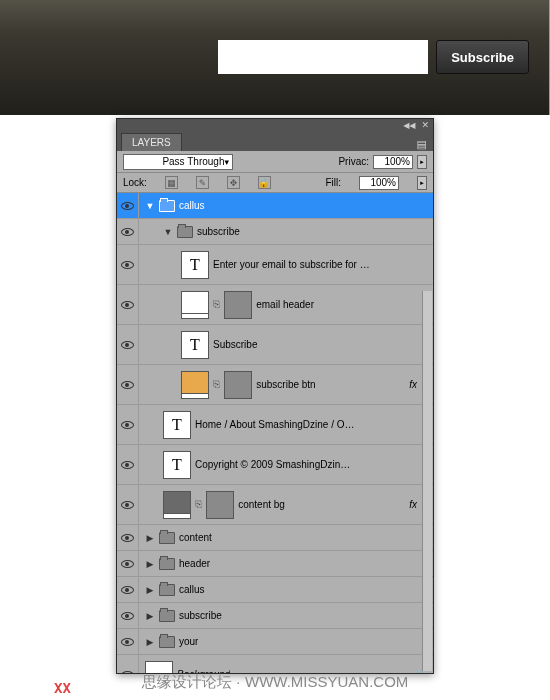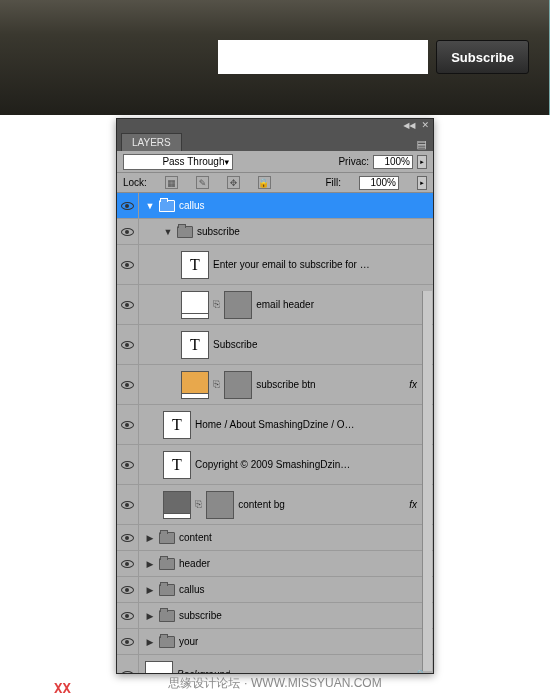--- a/index.html
+++ b/index.html
@@ -49,21 +49,21 @@
 .thumb-color { width: 28px; height: 28px; border: 1px solid #555; position: relative; }
 .thumb-color::after { content:""; position:absolute; bottom:0; left:0; right:0; height:4px; background:#fff; border-top:1px solid #555;}
 .thumb-mask { width: 28px; height: 28px; background: #8a8a8a; border: 1px solid #555; }
 .link-icon { font-size: 9px; color: #444; }
 .layer-name { white-space: nowrap; overflow: hidden; text-overflow: ellipsis; max-width: 160px; }
 .fx { margin-left: auto; margin-right: 4px; font-style: italic; font-size: 10px; }
 .fx-arrow { font-size: 8px; margin-right: 4px; }
 .lock-ind { margin-left: auto; margin-right: 6px; font-size: 10px; }
 .scrollbar { position: absolute; right: 1px; top: 172px; width: 10px; height: 380px; background: #c8c8c8; border-left: 1px solid #8a8a8a; }
 
-.watermark { position: absolute; bottom: 8px; left: 50%; transform: translateX(-50%); font-size: 12px; color: #888; }
+.watermark { position: absolute; bottom: 8px; left: 50%; transform: translateX(-50%); font-size: 15px; color: #888; }
 .xx { position: absolute; bottom: 4px; left: 54px; color: #e04040; font-weight: bold; font-size: 14px; font-family: monospace; }
 </style>
 </head>
 <body>
 
 <div class="rss-banner">
   <div class="rss-inner">
     <div class="rss-row">
       <input class="rss-input" style="">
       <button class="rss-btn">Subscribe</button>

